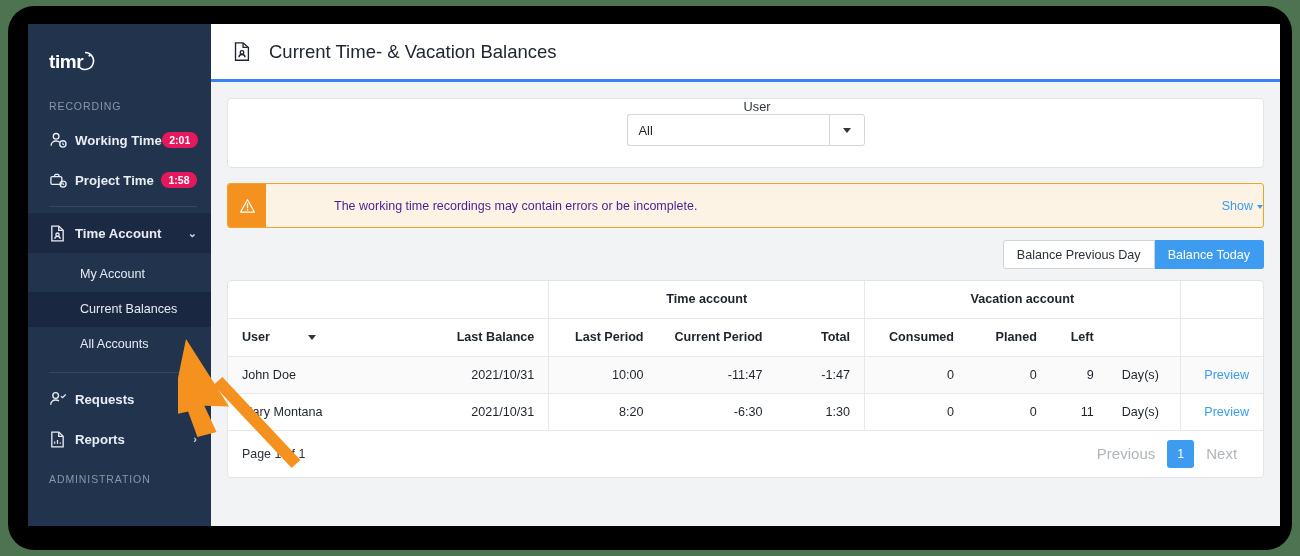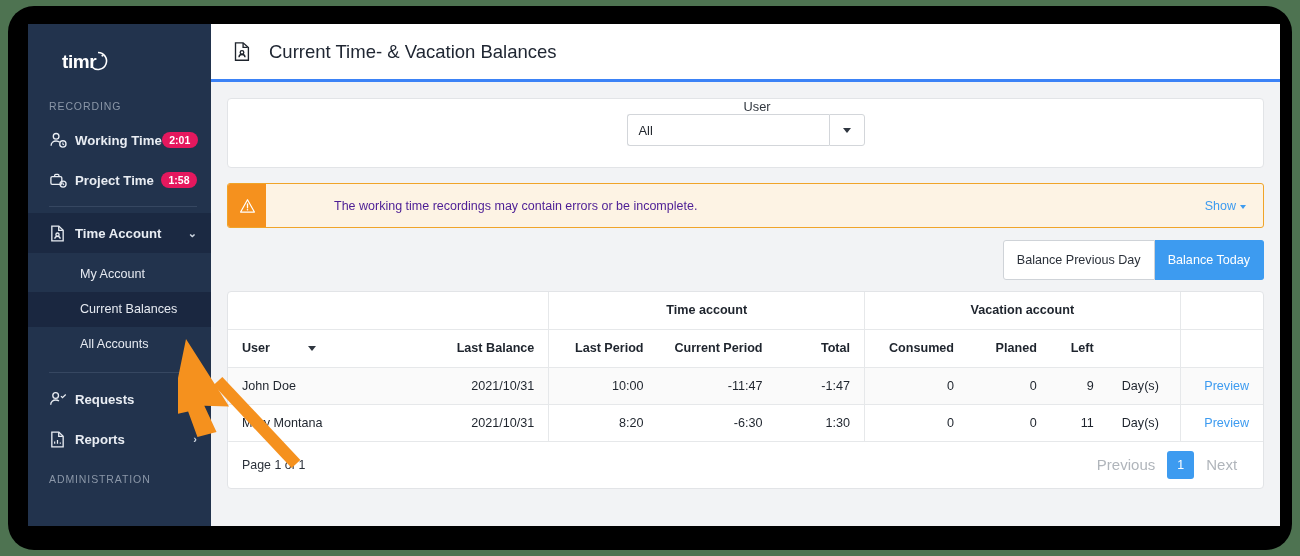--- a/index.html
+++ b/index.html
@@ -29,21 +29,21 @@
 
   
   #sidebar {
     width: 183px;
     height: 100%;
     background: #22334d;
     flex: 0 0 183px;
     position: relative;
     color: #e8ecf2;
   }
-  .logo-wrap { padding: 24px 0 0 34px; height: 62px; }
+  .logo-wrap { padding: 24px 0 0 21px; height: 62px; }
   .logo { display: block; }
 
   .nav-section-title {
     font-size: 10.5px;
     letter-spacing: .9px;
     color: #8b97a8;
     padding: 14px 0 8px 21px;
     font-weight: 400;
   }
   .nav-item {
@@ -199,21 +199,20 @@
     display: flex;
     align-items: center;
     padding-left: 22px;
     font-size: 12.5px;
     color: #4c1d95;
     margin-left: 46px;
   }
   #alert .alert-show {
     display: flex;
     align-items: center;
-    padding-right: 17px;
     color: #3d9bf0;
     font-size: 12.5px;
     cursor: pointer;
     gap: 4px;
   }
   .mini-chev {
     width: 0; height: 0;
     border-left: 3.5px solid transparent;
     border-right: 3.5px solid transparent;
     border-top: 4.5px solid #3d9bf0;
@@ -221,21 +220,21 @@
   }
 
   
   #toggle-row {
     display: flex;
     justify-content: flex-end;
     margin-top: 12px;
   }
   .toggle-group { display: flex; }
   .toggle-btn {
-    height: 40px;
+    height: 29px;
     padding: 0 13px;
     font-size: 12.6px;
     display: flex;
     align-items: center;
     border: 1px solid #cfd3d8;
     background: #fff;
     color: #2b313a;
     cursor: pointer;
   }
   .toggle-btn:first-child { border-radius: 3px 0 0 3px; }

